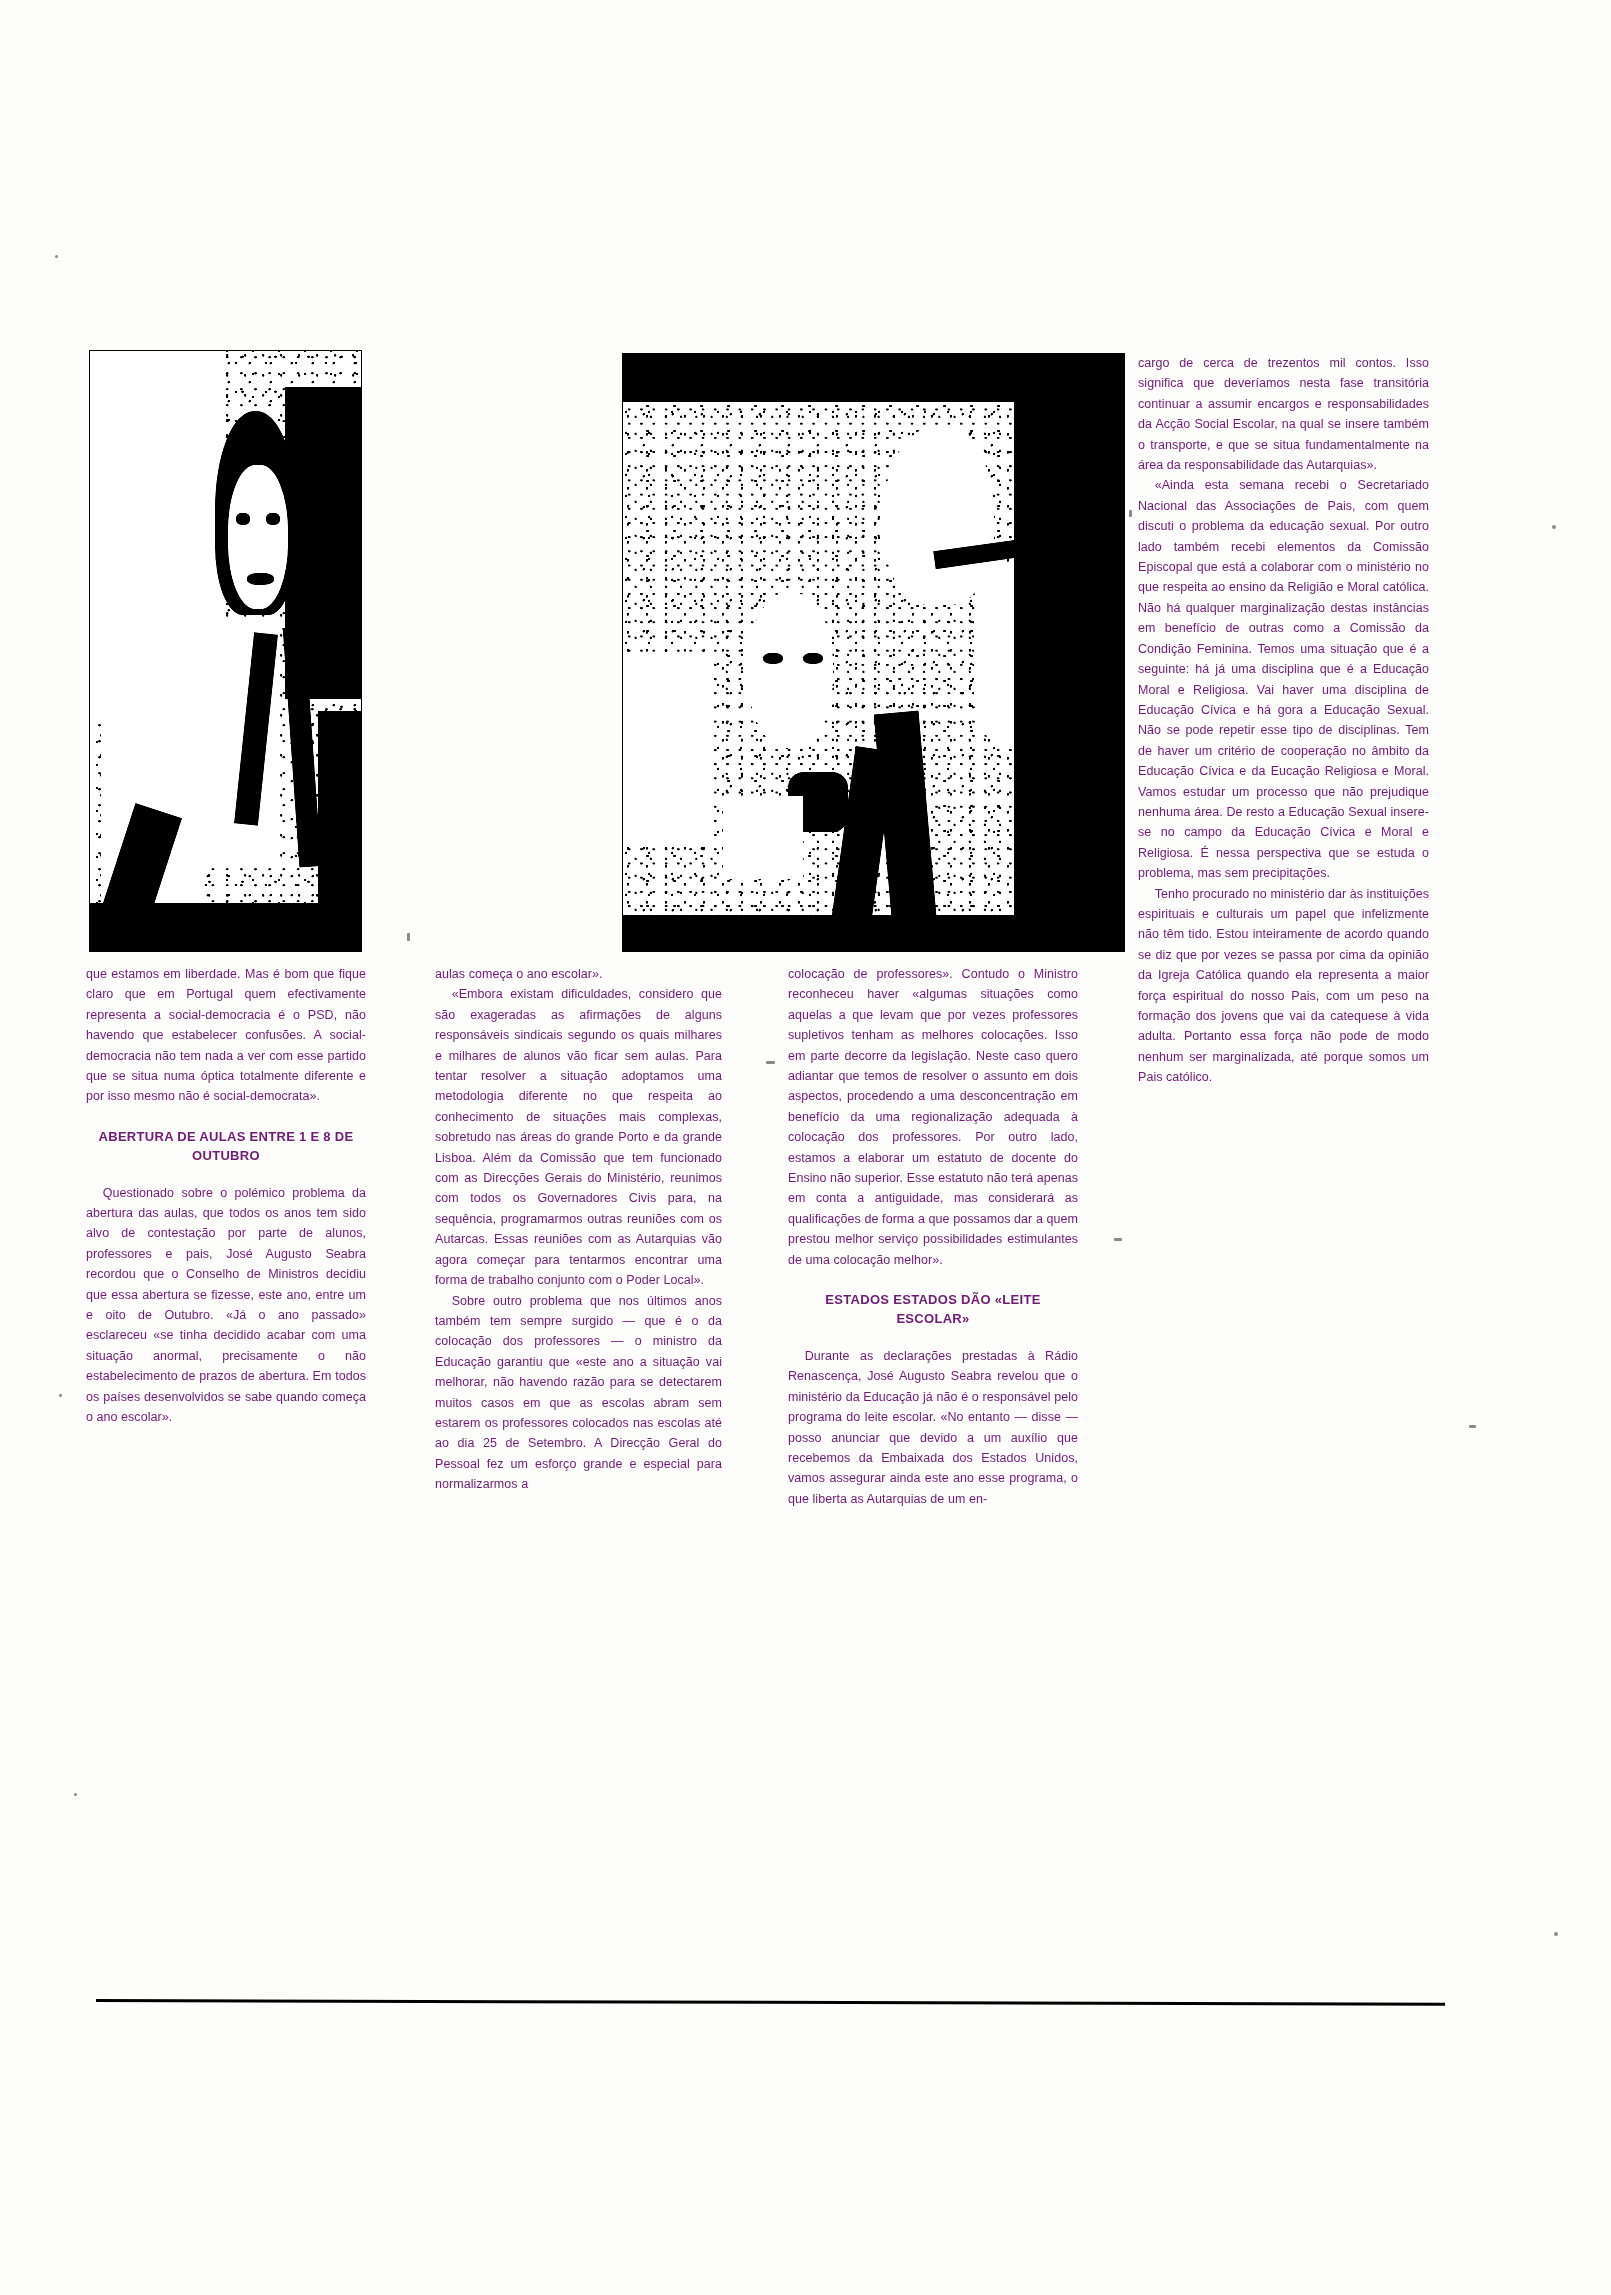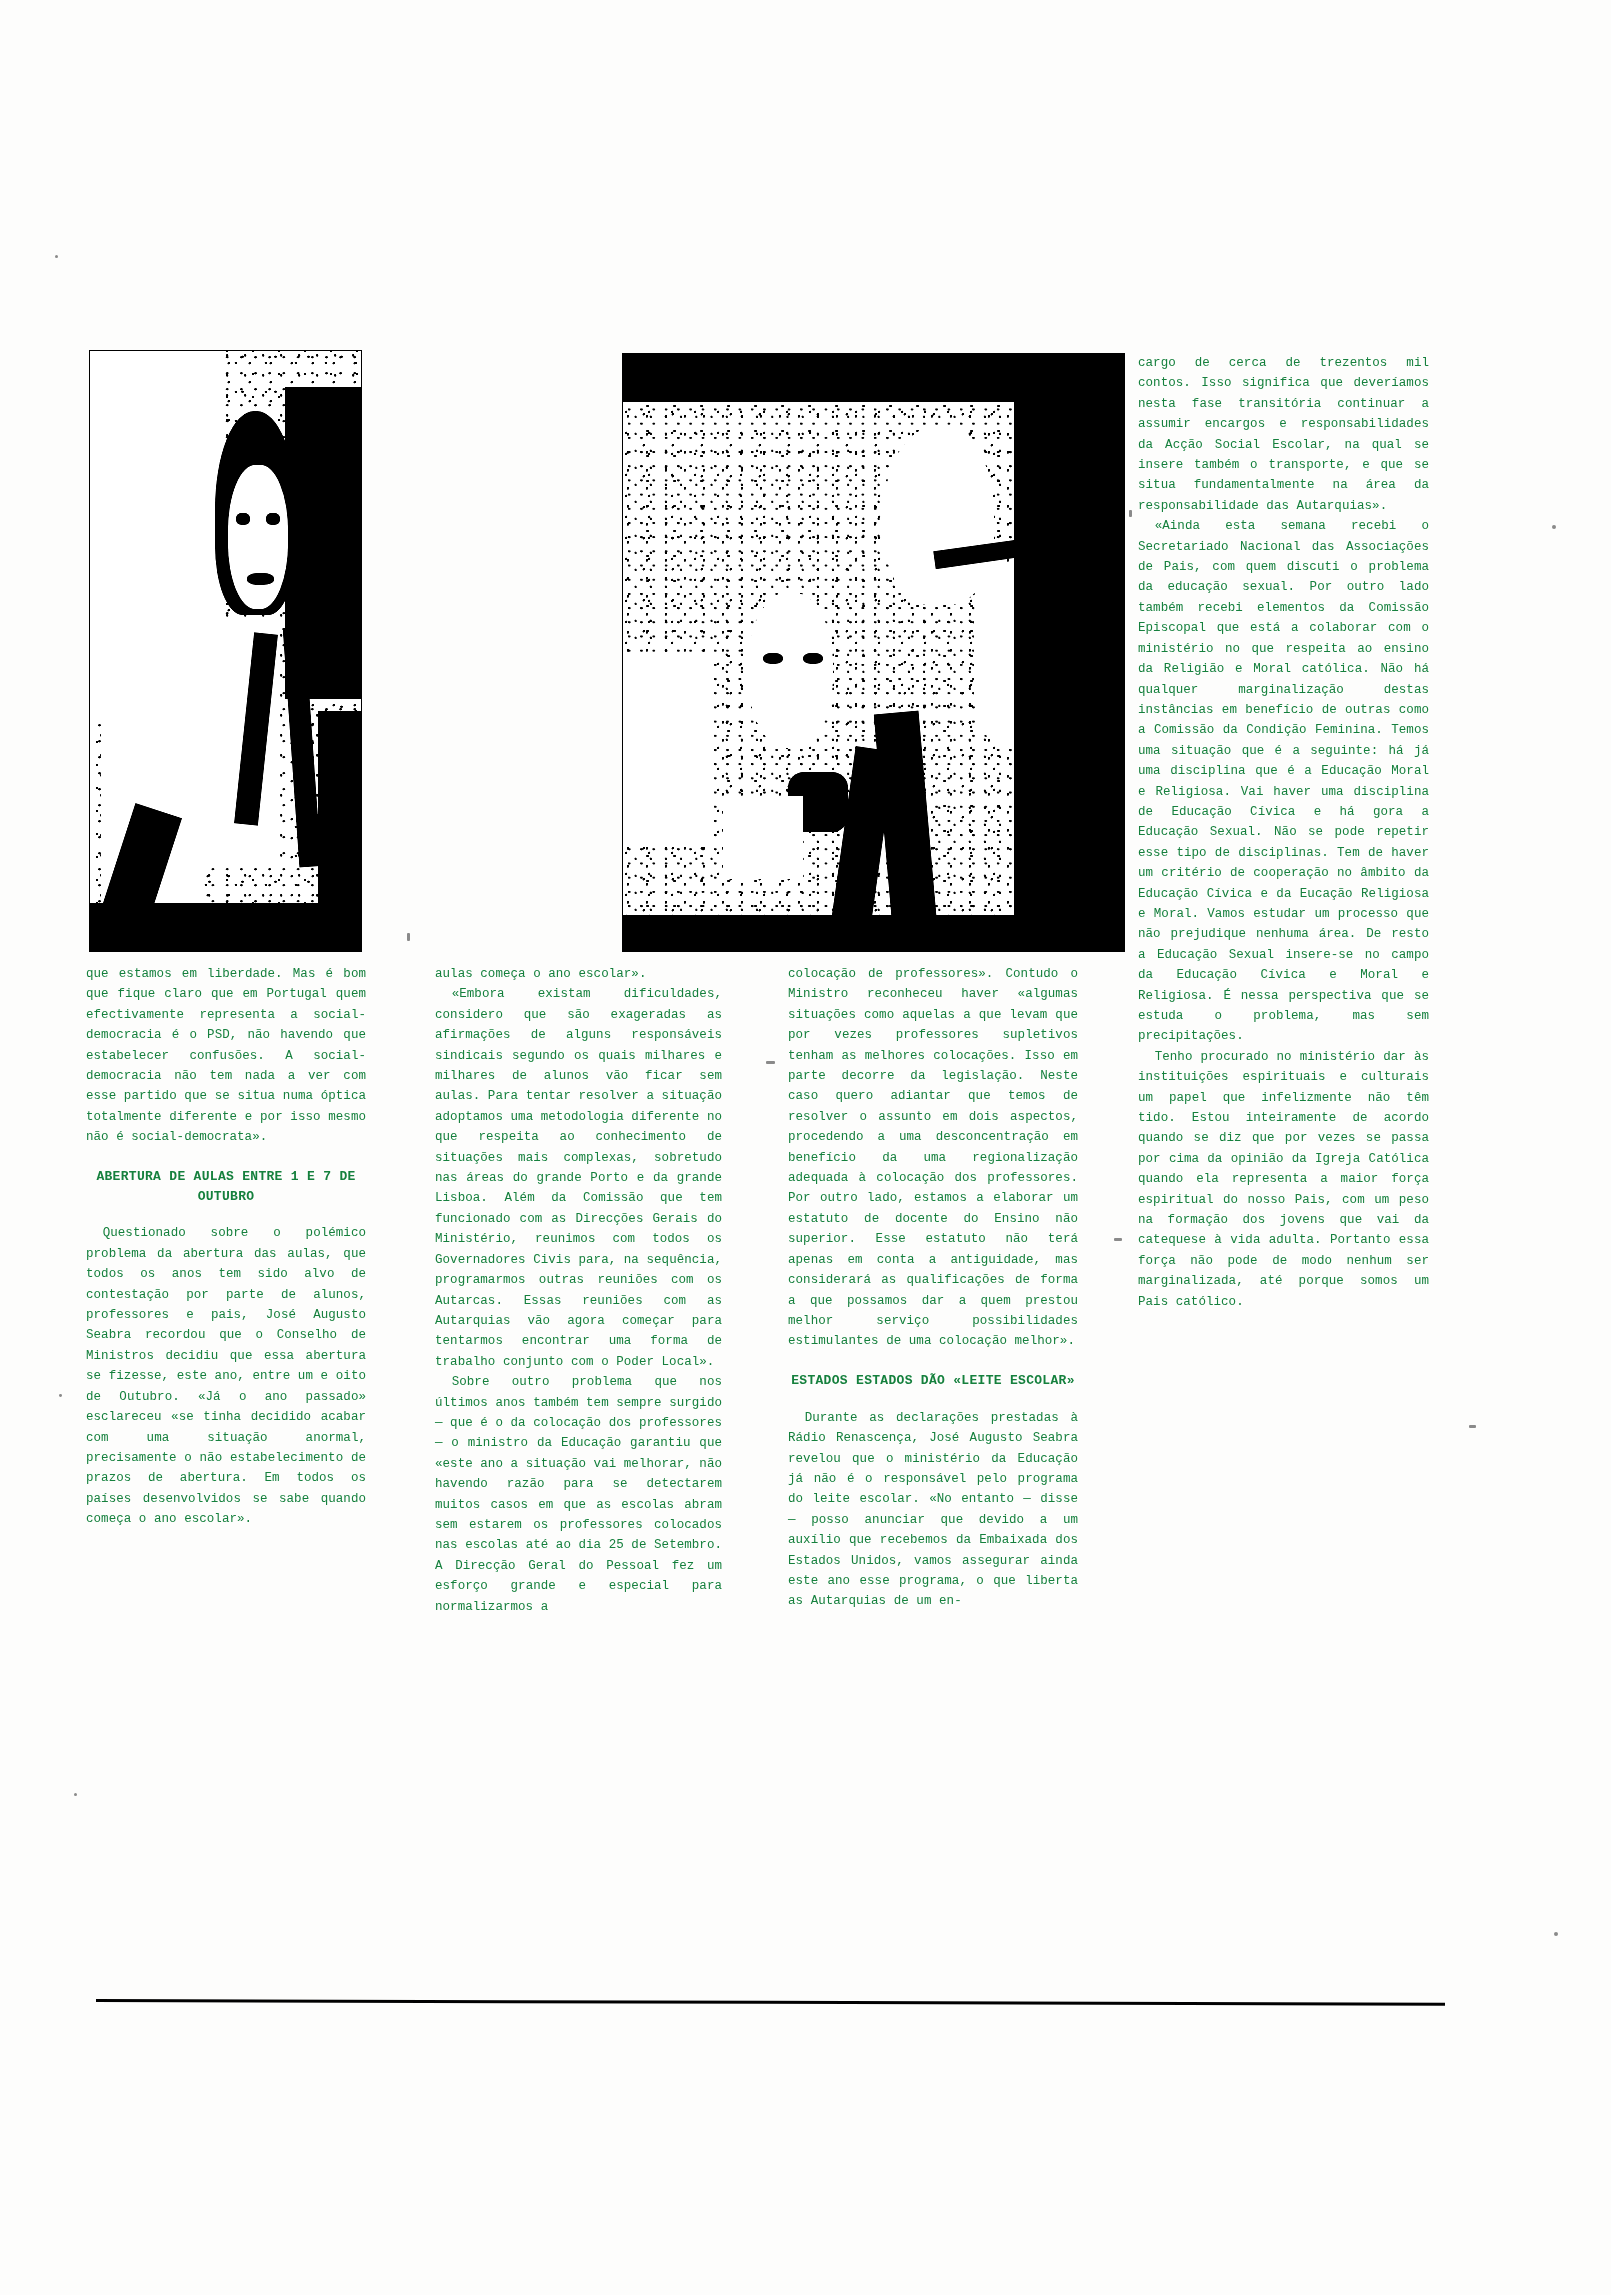--- a/index.html
+++ b/index.html
@@ -36,26 +36,26 @@
       radial-gradient(circle at 44% 88%, #000 0 1px, transparent 1.5px);
     background-size:18px 20px, 26px 23px, 14.2px 16px, 30px 29px, 21px 19px, 33px 35px;
     opacity:.95;
   }
   .photo .blob{position:absolute;background:#111;}
   .photo .lite{position:absolute;background:#fff;}
 
   
   .col{
     position:absolute;
-    color:#15803d;
+    color:#701a75;
     font-size:12.5px;
     line-height:20.4px;
     text-align:justify;
     text-justify:inter-word;
-    font-family:Liberation Mono, monospace;
+    font-family:Liberation Sans, sans-serif;
     letter-spacing:0.05px;
   }
   .col p{margin:0;text-indent:16.7px;}
   .col p.noind{text-indent:0;}
   .sub{
     margin:19.7px 0 16.7px 0;
     text-align:center;
     text-indent:0 !important;
     font-weight:bold;
     font-size:13px;
@@ -112,21 +112,21 @@
     <div class="blob" style="left:44%;top:66%;width:8%;height:30%;transform:rotate(8deg);"></div>
     <div class="blob" style="left:52%;top:60%;width:9%;height:40%;transform:rotate(-5deg);"></div>
     <div class="lite" style="left:0;top:50%;width:18%;height:32%;"></div>
     <div class="lite" style="left:20%;top:74%;width:16%;height:14%;"></div>
     <div class="blob" style="left:78%;top:8%;width:22%;height:92%;"></div>
     <div class="blob" style="left:0;top:94%;width:100%;height:6%;"></div>
   </div>
 
   <div class="col" style="left:86px;top:964px;width:280px;">
       <p class="noind">que estamos em liberdade. Mas é bom que fique claro que em Portugal quem efectivamente representa a social-democracia é o PSD, não havendo que estabelecer confusões. A social-democracia não tem nada a ver com esse partido que se situa numa óptica totalmente diferente e por isso mesmo não é social-democrata».</p>
-      <div class="sub">ABERTURA DE AULAS ENTRE 1 E 7 DE OUTUBRO</div>
+      <div class="sub">ABERTURA DE AULAS ENTRE 1 E 8 DE OUTUBRO</div>
       <p>Questionado sobre o polémico problema da abertura das aulas, que todos os anos tem sido alvo de contestação por parte de alunos, professores e pais, José Augusto Seabra recordou que o Conselho de Ministros decidiu que essa abertura se fizesse, este ano, entre um e oito de Outubro. «Já o ano passado» esclareceu «se tinha decidido acabar com uma situação anormal, precisamente o não estabelecimento de prazos de abertura. Em todos os países desenvolvidos se sabe quando começa o ano escolar».</p>
     </div>
 
   <div class="col" style="left:435px;top:964px;width:287px;">
       <p class="noind">aulas começa o ano escolar».</p>
       <p>«Embora existam dificuldades, considero que são exageradas as afirmações de alguns responsáveis sindicais segundo os quais milhares e milhares de alunos vão ficar sem aulas. Para tentar resolver a situação adoptamos uma metodologia diferente no que respeita ao conhecimento de situações mais complexas, sobretudo nas áreas do grande Porto e da grande Lisboa. Além da Comissão que tem funcionado com as Direcções Gerais do Ministério, reunimos com todos os Governadores Civis para, na sequência, programarmos outras reuniões com os Autarcas. Essas reuniões com as Autarquias vão agora começar para tentarmos encontrar uma forma de trabalho conjunto com o Poder Local».</p>
       <p>Sobre outro problema que nos últimos anos também tem sempre surgido — que é o da colocação dos professores — o ministro da Educação garantiu que «este ano a situação vai melhorar, não havendo razão para se detectarem muitos casos em que as escolas abram sem estarem os professores colocados nas escolas até ao dia 25 de Setembro. A Direcção Geral do Pessoal fez um esforço grande e especial para normalizarmos a</p>
     </div>
 
   <div class="col" style="left:788px;top:964px;width:290px;">

